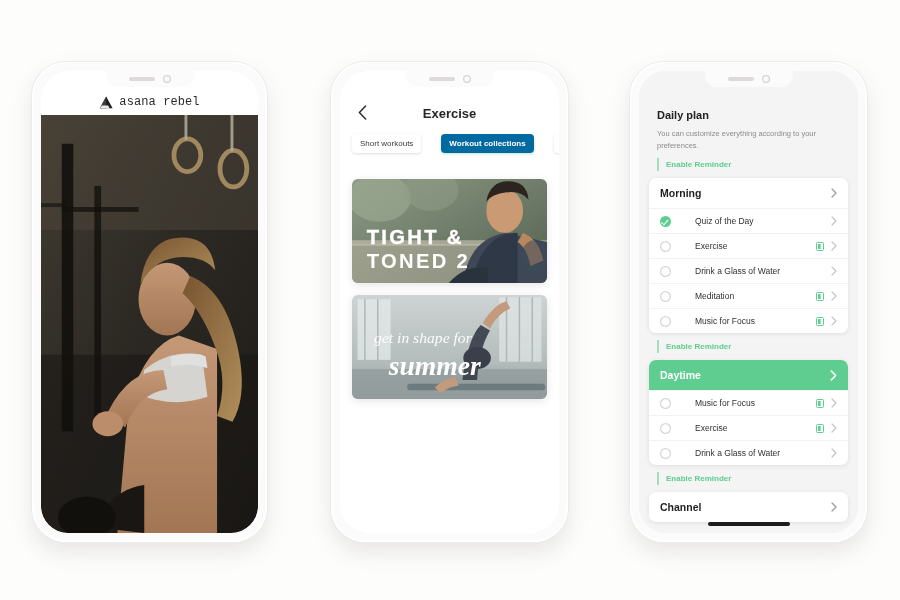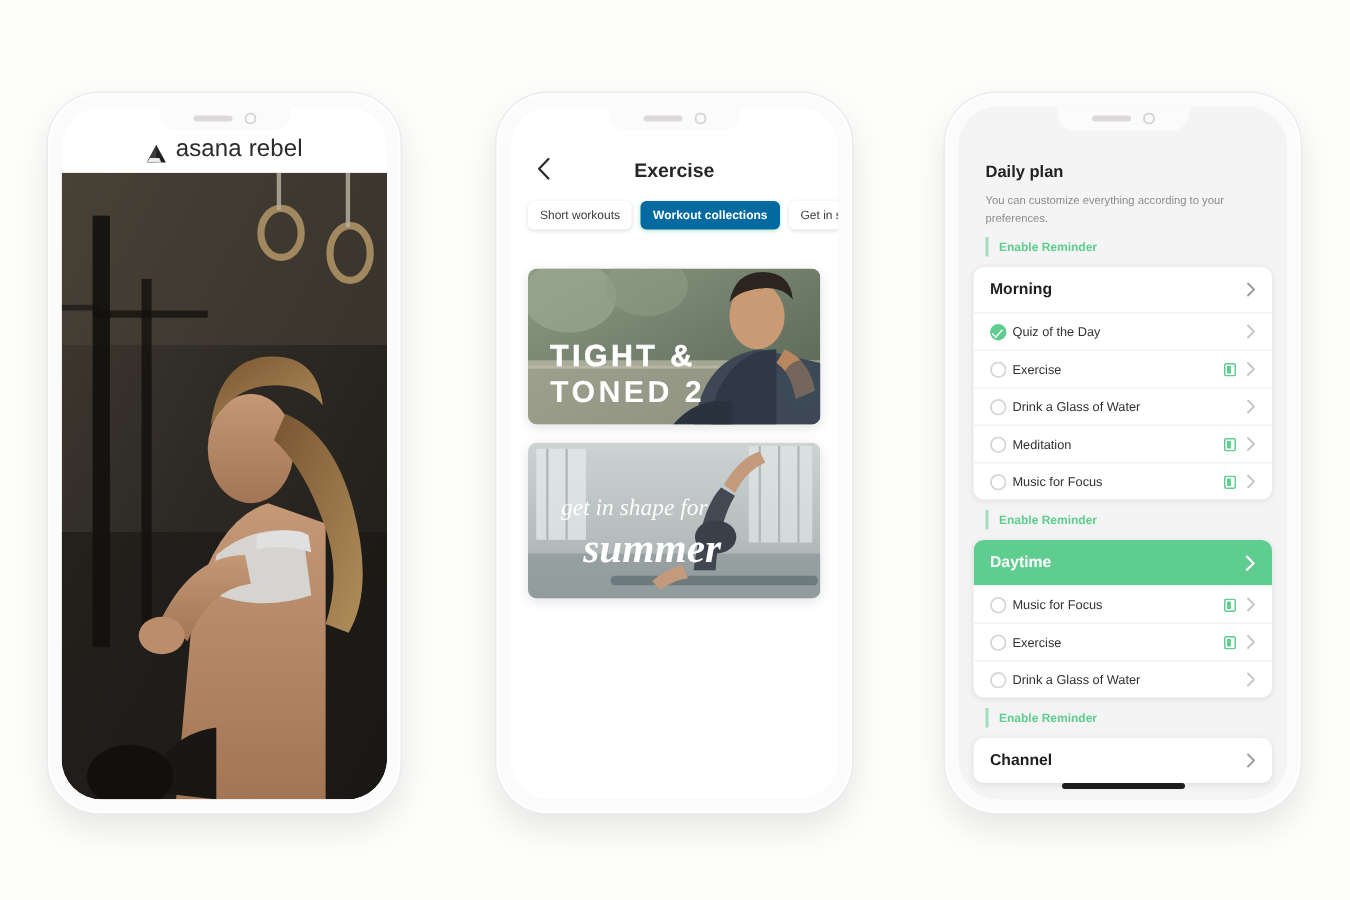--- a/index.html
+++ b/index.html
@@ -50,36 +50,36 @@
   }
 
   
   #phone1 { left: 32px; top: 62px; width: 235px; height: 480px; }
   .p1-header {
     position: absolute; top: 0; left: 0; right: 0; height: 44px;
     background: #fff; display: flex; align-items: flex-end;
     justify-content: center; padding-bottom: 6px; gap: 5px; z-index: 20;
   }
   .brand-mark { width: 15px; height: 13px; display: block; }
-  .brand-text { font-size: 16px; color: #2b2b2b; letter-spacing: .1px; }
+  .brand-text { font-size: 12px; color: #2b2b2b; letter-spacing: .1px; font-family: Liberation Mono, monospace; }
   .p1-photo { position: absolute; top: 44px; left: 0; right: 0; bottom: 0; overflow: hidden; }
   .p1-photo svg { width: 100%; height: 100%; display: block; }
 
   
   #phone2 { left: 331px; top: 62px; width: 237px; height: 480px; }
   .p2-top { position: absolute; top: 0; left: 0; right: 0; background: #fff; z-index: 20; }
   .p2-nav {
     height: 54px; display: flex; align-items: flex-end; padding-bottom: 4px; position: relative;
   }
   .back-btn {
     position: absolute; left: 12px; bottom: 3px; width: 20px; height: 20px;
     display: flex; align-items: center; justify-content: center;
   }
   .p2-title { width: 100%; text-align: center; font-size: 13px; font-weight: 700; color: #262626; }
-  .chips { display: flex; gap: 6px; padding: 9px 0 9px 12px; overflow: hidden; }
+  .chips { display: flex; gap: 20px; padding: 9px 0 9px 12px; overflow: hidden; }
   .chip {
     flex: 0 0 auto; font-size: 8px; color: #3c3c3c;
     padding: 5px 8px; border-radius: 4px; background: #fff;
     box-shadow: 0 1px 3px rgba(0,0,0,.13); white-space: nowrap;
   }
   .chip.active { background: #0369a1; color: #fff; font-weight: 700; box-shadow: 0 1px 3px rgba(94,205,143,.45); }
   .p2-scroll {
     position: absolute; top: 98px; left: 0; right: 0; bottom: 0;
     background: #fff; padding: 10px 12px 0; overflow: hidden;
   }
@@ -107,21 +107,21 @@
   .grp-head .label { flex: 1; font-size: 10.5px; font-weight: 700; color: #1f1f1f; }
   .grp-head.green { background: #5ecd8f; }
   .grp-head.green .label { color: #fff; }
   .task { display: flex; align-items: center; padding: 6.5px 11px; border-top: 1px solid #f2f2f2; }
   .circle { width: 11px; height: 11px; border-radius: 50%; box-shadow: inset 0 0 0 1.2px #d6d6d6; flex: 0 0 auto; }
   .circle.done { background: #5ecd8f; box-shadow: none; position: relative; }
   .circle.done::after {
     content: ""; position: absolute; left: 3px; top: 2.6px; width: 3px; height: 5.5px;
     border: solid #fff; border-width: 0 1.4px 1.4px 0; transform: rotate(42deg);
   }
-  .task .tlabel { flex: 1; font-size: 8.5px; color: #303030; margin-left: 4px; }
+  .task .tlabel { flex: 1; font-size: 8.5px; color: #303030; margin-left: 24px; }
   .badge-icon { width: 8px; height: 9px; margin-right: 7px; flex: 0 0 auto; }
   .chev { flex: 0 0 auto; }
 </style>
 </head>
 <body>
 
 <div class="stage">
 
   <div class="phone" id="phone1">
     <div class="body"></div>

